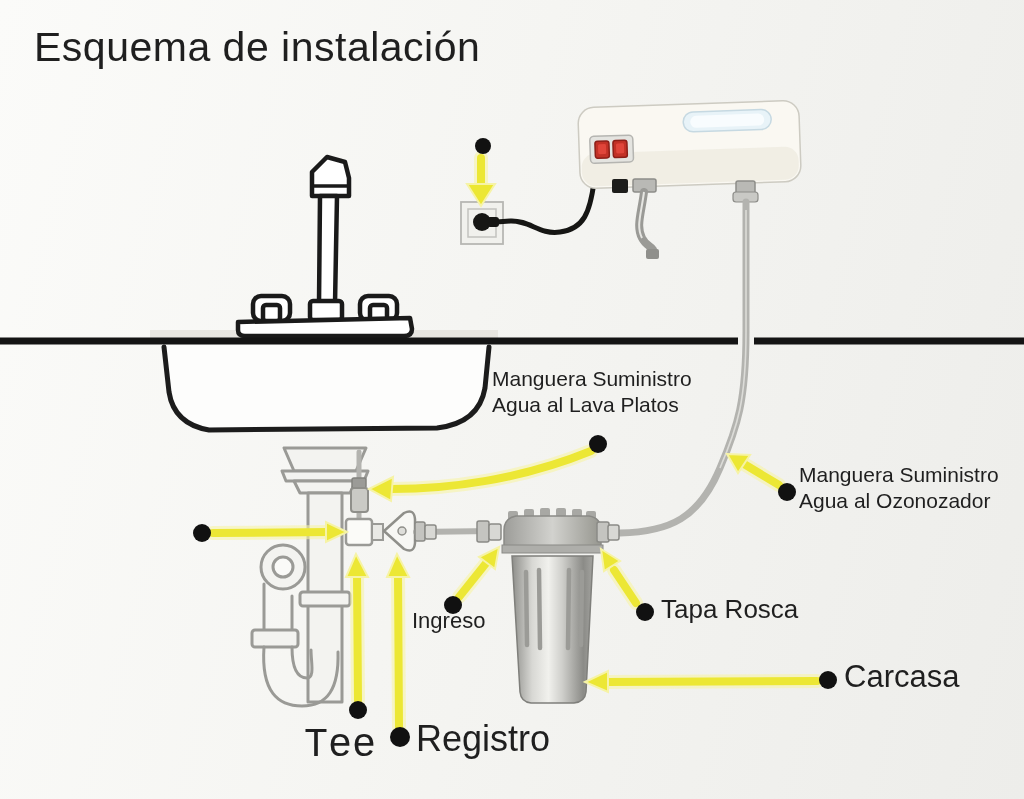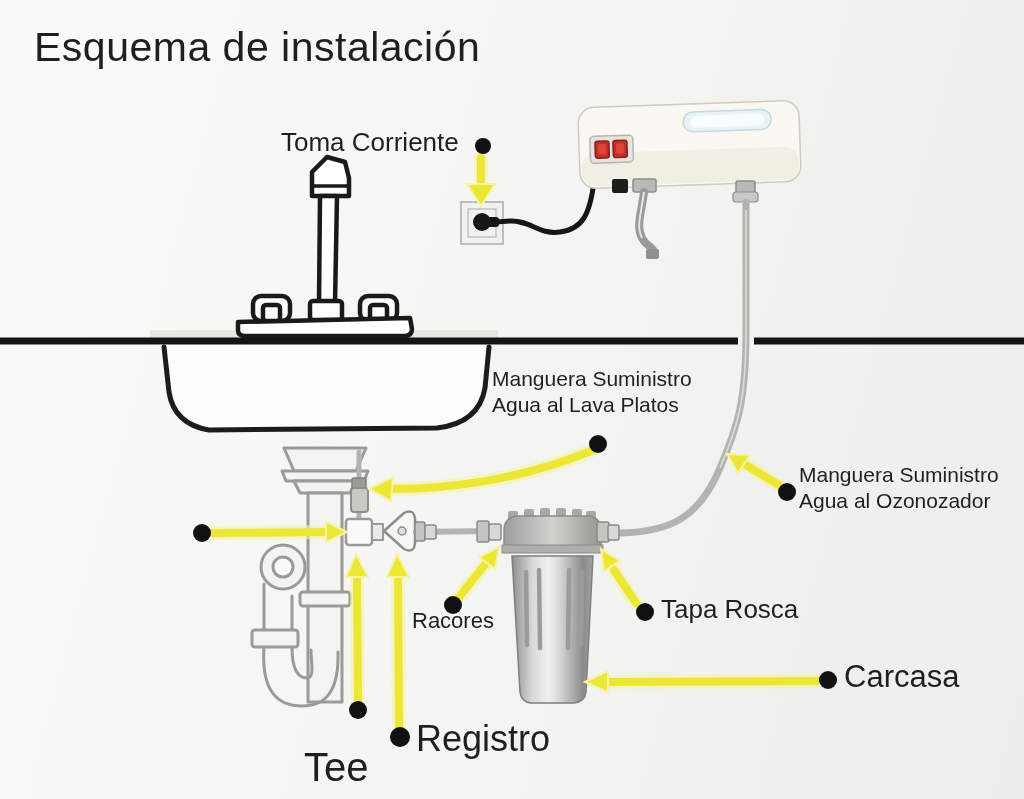--- a/index.html
+++ b/index.html
@@ -12,21 +12,21 @@
   svg{position:absolute;left:0;top:0;}
   .label{position:absolute;white-space:pre-line;line-height:1.22;color:var(--text,#1f1f1f);}
   .title{left:34px;top:22px;font-size:41px;letter-spacing:.5px;}
   .lb-toma{left:281px;top:127px;font-size:26px;}
   .lb-lava{left:492px;top:366px;font-size:21px;}
   .lb-ozono{left:799px;top:462px;font-size:21px;}
   .lb-ingreso{left:23px;top:513px;font-size:27px;}
   .lb-racores{left:412px;top:608px;font-size:22px;}
   .lb-tapa{left:661px;top:594px;font-size:26px;}
   .lb-carcasa{left:844px;top:658px;font-size:31px;}
-  .lb-tee{left:304px;top:743px;font-size:40px;}
+  .lb-tee{left:304px;top:722px;font-size:40px;font-family:Liberation Mono, monospace;}
   .lb-registro{left:416px;top:717px;font-size:36px;}
 
   .ink{stroke:var(--line,#1a1a1a);fill:#ffffff;stroke-width:4.5;stroke-linejoin:round;stroke-linecap:round;}
   .gray{stroke:var(--plumbing,#9a9a96);fill:#f3f3f0;stroke-width:3;stroke-linejoin:round;}
   .grayline{stroke:var(--plumbing,#9a9a96);fill:none;stroke-width:3;stroke-linecap:round;}
   .hose{stroke:var(--hose,#b3b3af);fill:none;stroke-linecap:round;}
   .arrow .glow{stroke:var(--arrow_glow,#f5f2a0);stroke-width:14;fill:none;opacity:.6;stroke-linecap:round;}
   .arrow .shaft{stroke:var(--arrow,#ece734);stroke-width:8;fill:none;stroke-linecap:round;}
   .arrow .head{fill:var(--arrow,#ece734);stroke:var(--arrow_glow,#f5f2a0);stroke-width:2;}
   .dot{fill:var(--dot,#111111);}
@@ -226,23 +226,22 @@
 
   <g class="arrow">
     <path class="glow" d="M399,727 L398,575"></path>
         <path class="shaft" d="M399,727 L398,575"></path>
     <polygon class="head" points="397,554 387,577 409,577"></polygon>
   </g>
   <circle class="dot" cx="400" cy="737" r="10"></circle>
 </svg>
 
   <div class="label title">Esquema de instalación</div>
-  <div class="label lb-toma">Toma Corriente</div>
   <div class="label lb-lava">Manguera Suministro
 Agua al Lava Platos</div>
   <div class="label lb-ozono">Manguera Suministro
 Agua al Ozonozador</div>
-  <div class="label lb-racores">Racores</div>
+  <div class="label lb-racores">Ingreso</div>
   <div class="label lb-tapa">Tapa Rosca</div>
   <div class="label lb-carcasa">Carcasa</div>
   <div class="label lb-tee">Tee</div>
   <div class="label lb-registro">Registro</div>
 </div>
 
 </body></html>

